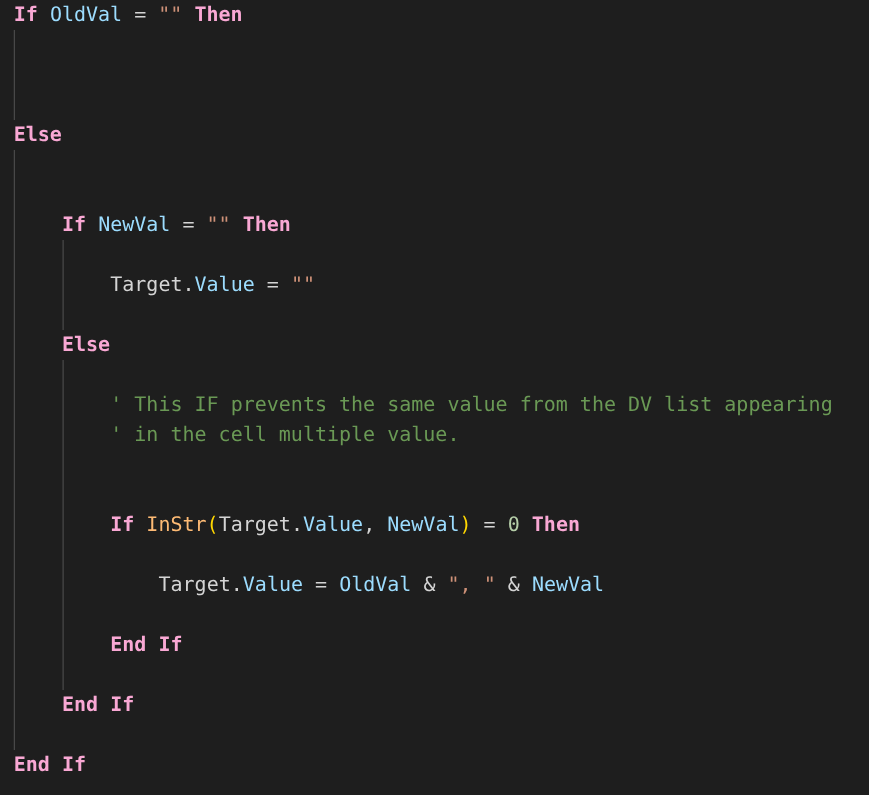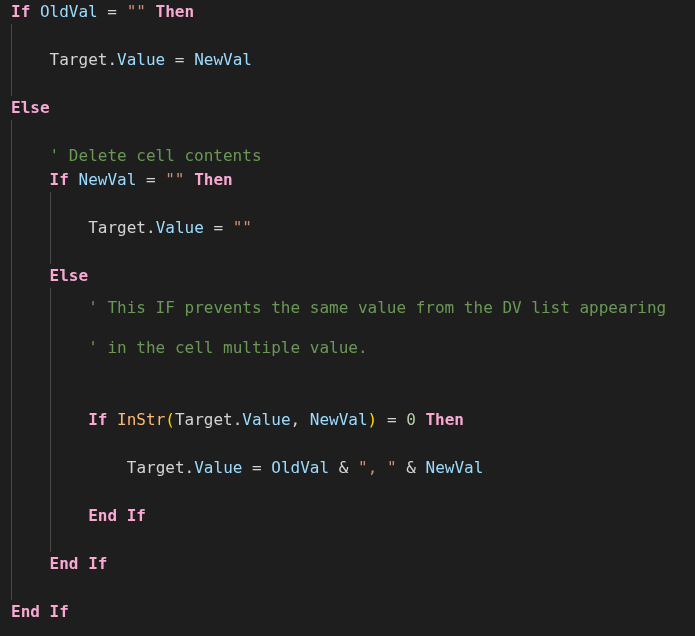--- a/index.html
+++ b/index.html
@@ -61,32 +61,30 @@
 <body>
 
 <div id="editor">
   <div id="code-surface">
       <div class="indent-guide" style="left: 11px; top: 24px; height: 72px; background: rgb(72, 72, 72);"></div>
       <div class="indent-guide" style="left: 11px; top: 120px; height: 480px; background: rgb(72, 72, 72);"></div>
       <div class="indent-guide" style="left: 50px; top: 192px; height: 72px; background: rgb(72, 72, 72);"></div>
       <div class="indent-guide" style="left: 50px; top: 288px; height: 264px; background: rgb(72, 72, 72);"></div>
       <div class="code-line" style="top: 0px;"><span class="tok" style="display: inline-block; width: 0px;"></span><span class="tok t-key">If</span><span class="tok t-plain"> </span><span class="tok t-var">OldVal</span><span class="tok t-plain"> </span><span class="tok t-op">=</span><span class="tok t-plain"> </span><span class="tok t-str">""</span><span class="tok t-plain"> </span><span class="tok t-key">Then</span></div>
       <div class="code-line" style="top: 24px;"><span class="tok" style="display: inline-block; width: 0px;"></span></div>
-      <div class="code-line" style="top: 48px;"><span class="tok" style="display: inline-block; width: 38.6px;"></span><span class="tok t-plain">Target</span><span class="tok t-plain">.</span><span class="tok t-var">Value</span><span class="tok t-plain"> </span><span class="tok t-op">=</span><span class="tok t-plain"> </span><span class="tok t-var">NewVal</span></div>
       <div class="code-line" style="top: 72px;"><span class="tok" style="display: inline-block; width: 0px;"></span></div>
       <div class="code-line" style="top: 96px;"><span class="tok" style="display: inline-block; width: 0px;"></span><span class="tok t-key">Else</span></div>
       <div class="code-line" style="top: 120px;"><span class="tok" style="display: inline-block; width: 0px;"></span></div>
-      <div class="code-line" style="top: 144px;"><span class="tok" style="display: inline-block; width: 38.6px;"></span><span class="tok t-com">' Delete cell contents</span></div>
       <div class="code-line" style="top: 168px;"><span class="tok" style="display: inline-block; width: 38.6px;"></span><span class="tok t-key">If</span><span class="tok t-plain"> </span><span class="tok t-var">NewVal</span><span class="tok t-plain"> </span><span class="tok t-op">=</span><span class="tok t-plain"> </span><span class="tok t-str">""</span><span class="tok t-plain"> </span><span class="tok t-key">Then</span></div>
       <div class="code-line" style="top: 192px;"><span class="tok" style="display: inline-block; width: 0px;"></span></div>
       <div class="code-line" style="top: 216px;"><span class="tok" style="display: inline-block; width: 77.2px;"></span><span class="tok t-plain">Target</span><span class="tok t-plain">.</span><span class="tok t-var">Value</span><span class="tok t-plain"> </span><span class="tok t-op">=</span><span class="tok t-plain"> </span><span class="tok t-str">""</span></div>
       <div class="code-line" style="top: 240px;"><span class="tok" style="display: inline-block; width: 0px;"></span></div>
       <div class="code-line" style="top: 264px;"><span class="tok" style="display: inline-block; width: 38.6px;"></span><span class="tok t-key">Else</span></div>
       <div class="code-line" style="top: 288px;"><span class="tok" style="display: inline-block; width: 0px;"></span></div>
-      <div class="code-line" style="top: 296px;"><span class="tok" style="display: inline-block; width: 77.2px;"></span><span class="tok t-com">' This IF prevents the same value from the DV list appearing</span></div>
+      <div class="code-line" style="top: 312px;"><span class="tok" style="display: inline-block; width: 77.2px;"></span><span class="tok t-com">' This IF prevents the same value from the DV list appearing</span></div>
       <div class="code-line" style="top: 336px;"><span class="tok" style="display: inline-block; width: 77.2px;"></span><span class="tok t-com">' in the cell multiple value.</span></div>
       <div class="code-line" style="top: 408px;"><span class="tok" style="display: inline-block; width: 77.2px;"></span><span class="tok t-key">If</span><span class="tok t-plain"> </span><span class="tok t-fn">InStr</span><span class="tok t-punc">(</span><span class="tok t-plain">Target</span><span class="tok t-plain">.</span><span class="tok t-var">Value</span><span class="tok t-plain">,</span><span class="tok t-plain"> </span><span class="tok t-var">NewVal</span><span class="tok t-punc">)</span><span class="tok t-plain"> </span><span class="tok t-op">=</span><span class="tok t-plain"> </span><span class="tok t-num">0</span><span class="tok t-plain"> </span><span class="tok t-key">Then</span></div>
       <div class="code-line" style="top: 432px;"><span class="tok" style="display: inline-block; width: 0px;"></span></div>
       <div class="code-line" style="top: 456px;"><span class="tok" style="display: inline-block; width: 115.8px;"></span><span class="tok t-plain">Target</span><span class="tok t-plain">.</span><span class="tok t-var">Value</span><span class="tok t-plain"> </span><span class="tok t-op">=</span><span class="tok t-plain"> </span><span class="tok t-var">OldVal</span><span class="tok t-plain"> </span><span class="tok t-op">&amp;</span><span class="tok t-plain"> </span><span class="tok t-str">", "</span><span class="tok t-plain"> </span><span class="tok t-op">&amp;</span><span class="tok t-plain"> </span><span class="tok t-var">NewVal</span></div>
       <div class="code-line" style="top: 480px;"><span class="tok" style="display: inline-block; width: 0px;"></span></div>
       <div class="code-line" style="top: 504px;"><span class="tok" style="display: inline-block; width: 77.2px;"></span><span class="tok t-key">End If</span></div>
       <div class="code-line" style="top: 528px;"><span class="tok" style="display: inline-block; width: 0px;"></span></div>
       <div class="code-line" style="top: 552px;"><span class="tok" style="display: inline-block; width: 38.6px;"></span><span class="tok t-key">End If</span></div>
       <div class="code-line" style="top: 576px;"><span class="tok" style="display: inline-block; width: 0px;"></span></div>
       <div class="code-line" style="top: 600px;"><span class="tok" style="display: inline-block; width: 0px;"></span><span class="tok t-key">End If</span></div>

